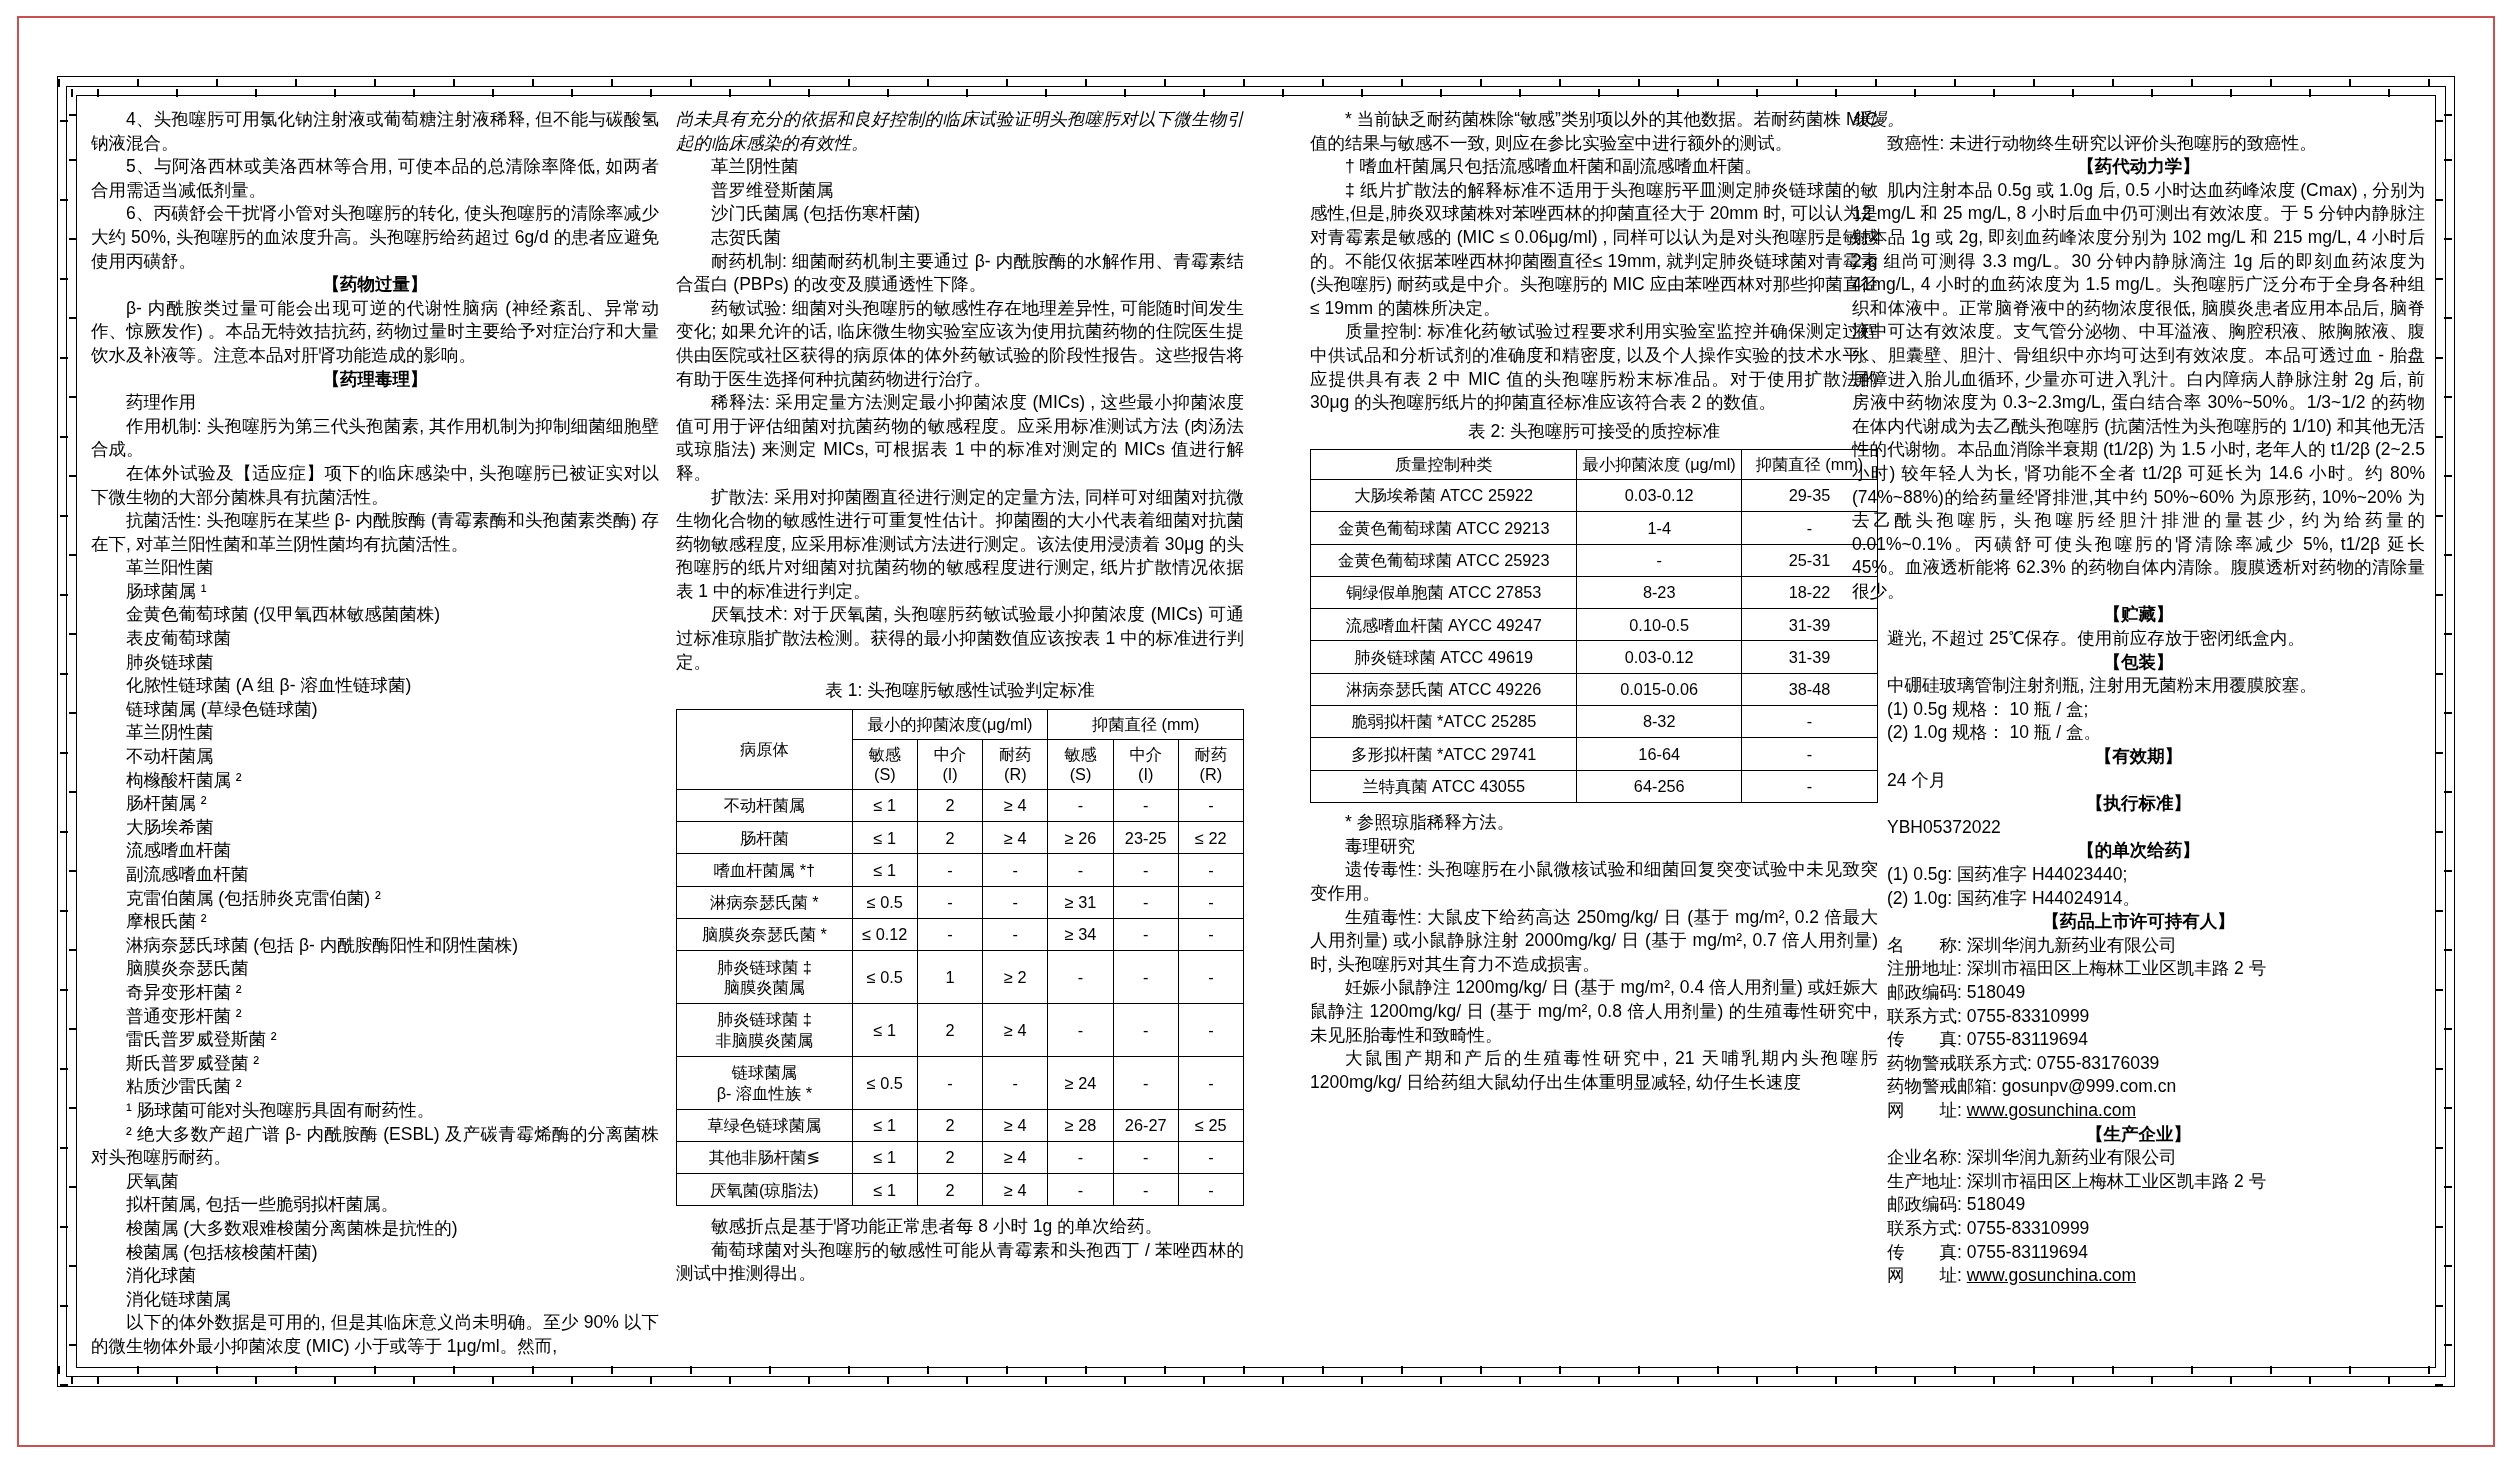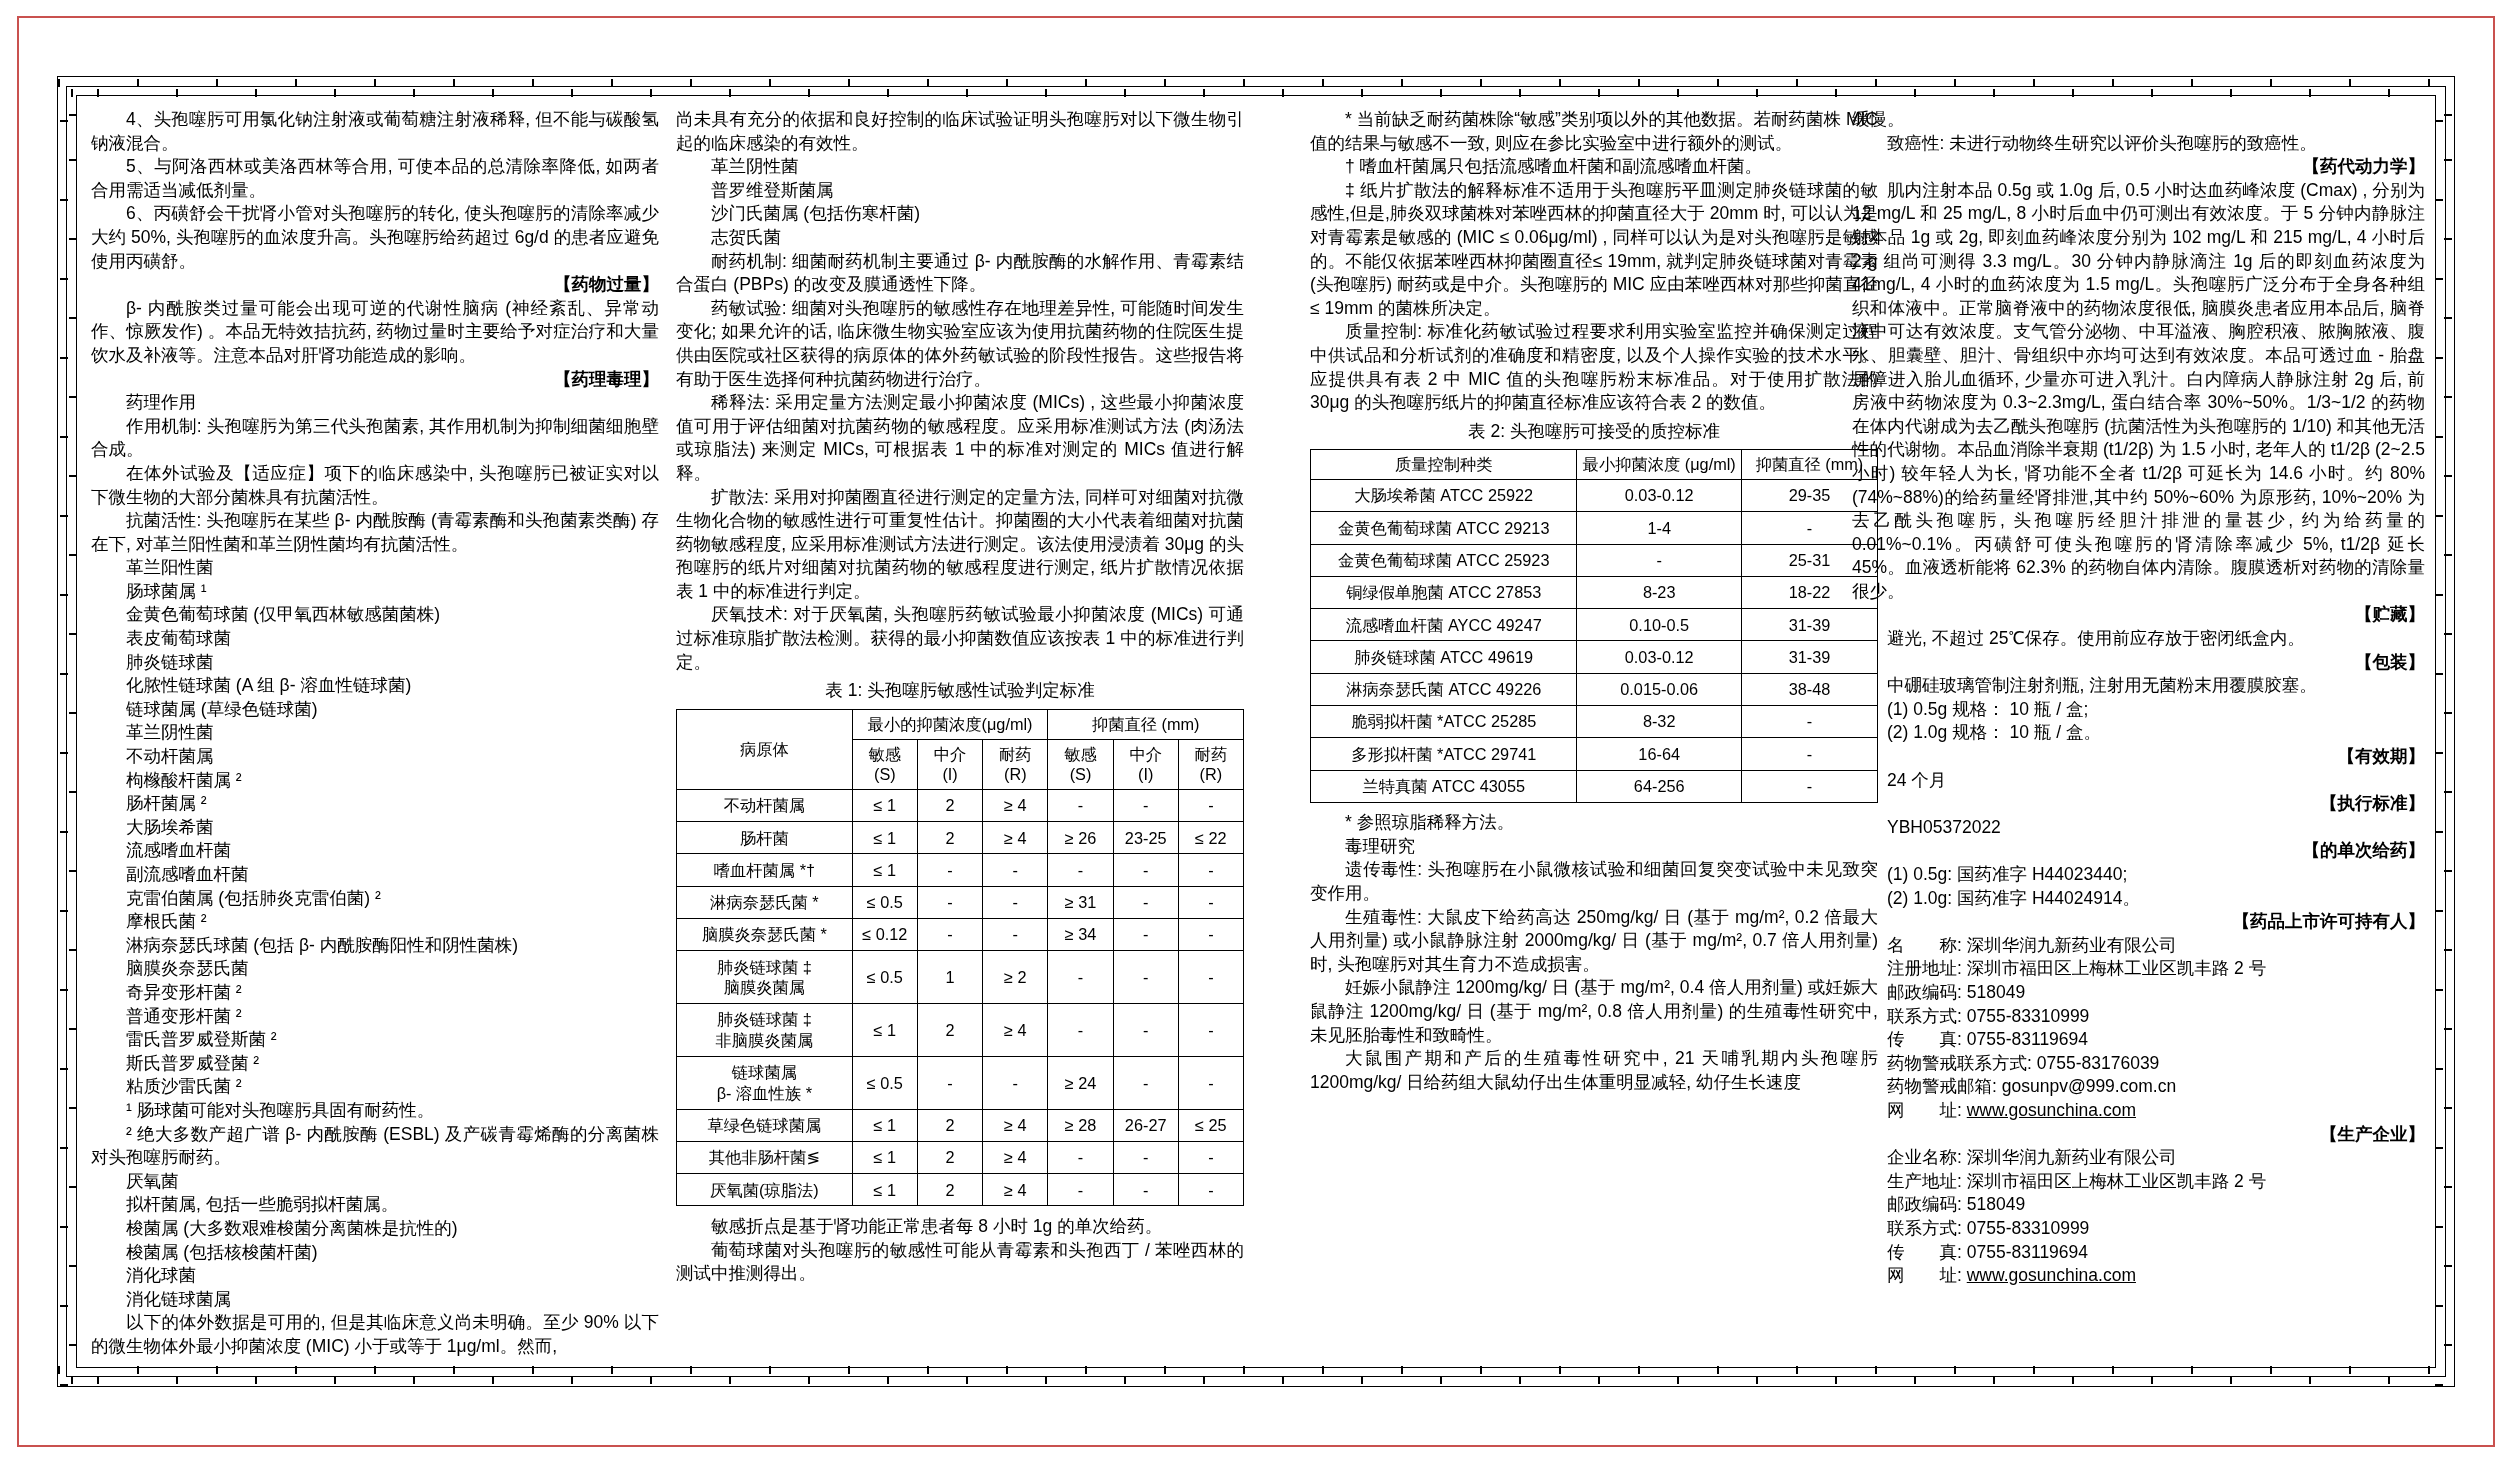--- a/index.html
+++ b/index.html
@@ -21,22 +21,22 @@
     background:repeating-linear-gradient(0deg,#000 0 1.8px,transparent 1.8px 79px);}
   .tick-v.ph2{background-position-y:39px;}
   
   .col{position:absolute;top:108px;width:568px;}
   #col1{left:91px;}
   #col2{left:676px;}
   #col3{left:1310px;}
   #col4{left:1852px;width:573px;}
   .para{font-size:17.5px;line-height:23.6px;text-align:justify;text-indent:2em;
     word-break:break-word;}
-  .para.flush{text-indent:0;}
-  .para.h{font-weight:bold;text-indent:0;text-align:right;}
+  .para.flush{text-indent:0;font-style:italic;}
+  .para.h{font-weight:bold;text-indent:0;text-align:center;}
   .para.caption{text-indent:0;text-align:center;margin:4.8px 0 3.6px 0;}
   .u{text-decoration:underline;}
   table{border-collapse:collapse;width:100%;margin:6px 0 8.5px 0;table-layout:fixed;}
   th,td{border:1.8px solid #000;text-align:center;vertical-align:middle;
     font-size:16.3px;line-height:20.5px;font-weight:normal;padding:5.4px 2.4px;
     white-space:pre-line;word-break:break-word;}
   thead th{padding:4.2px 2.4px;}
 </style>
 </head>
 <body>

